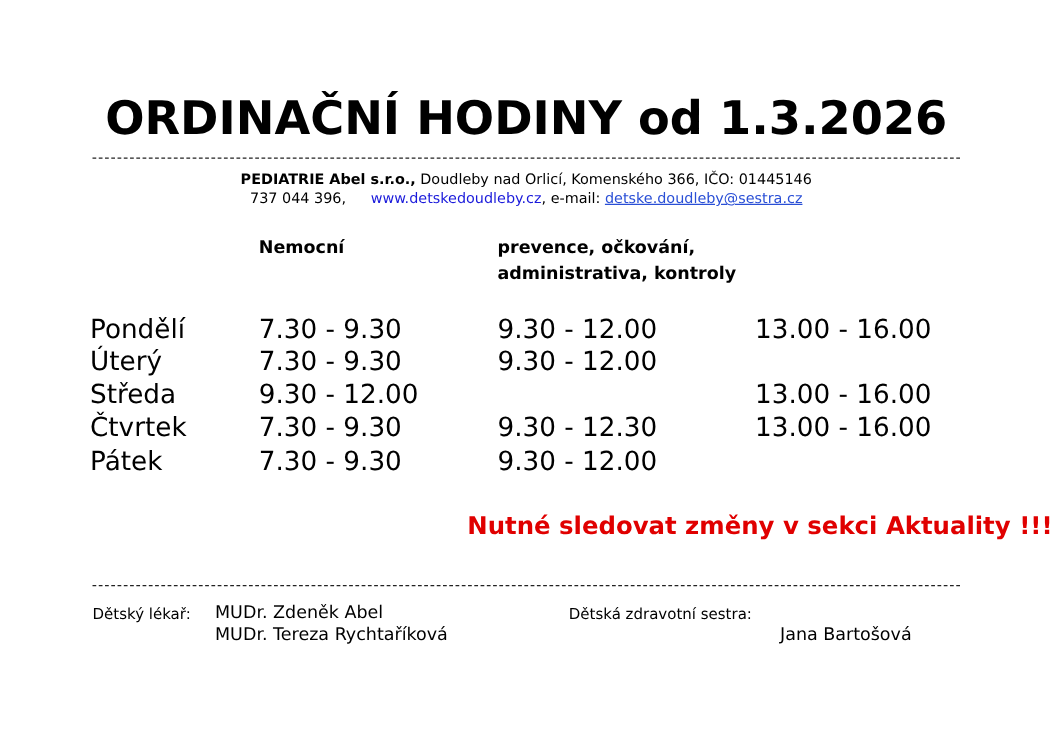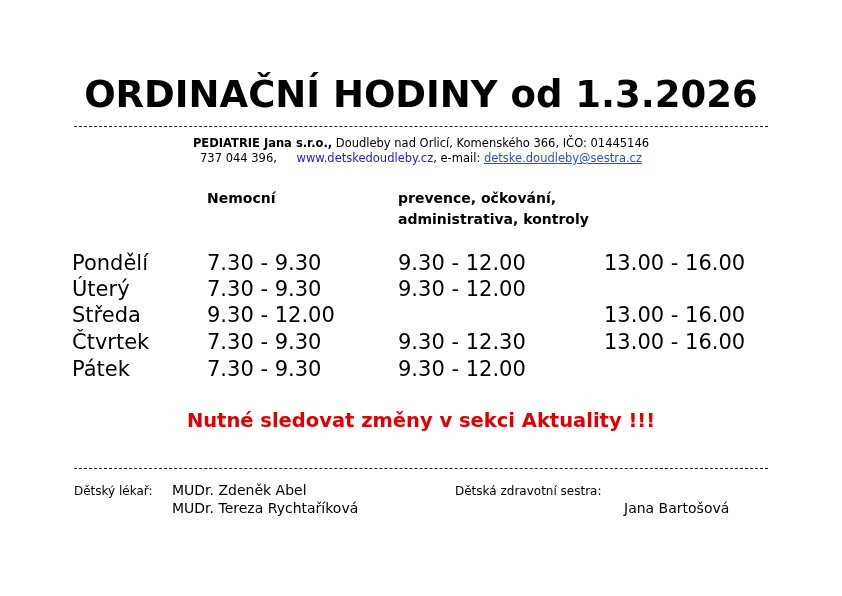--- a/index.html
+++ b/index.html
@@ -75,21 +75,21 @@
     .row .day { position: absolute; left: 72px; }
     .row .c1 { position: absolute; left: 207px; }
     .row .c2 { position: absolute; left: 398px; }
     .row .c3 { position: absolute; left: 604px; }
 
     .warning {
       position: absolute;
       left: 0;
       width: 842px;
       top: 408px;
-      text-align: center;
+      text-align: right;
       color: #e00000;
       font-weight: bold;
       font-size: 19.5px;
       line-height: 26px;
     }
 
     .staff-label {
       position: absolute;
       font-size: 12px;
       line-height: 18px;
@@ -104,21 +104,21 @@
 </head>
 <body>
 
 <div class="page">
 
   <div class="title">ORDINAČNÍ HODINY od 1.3.2026</div>
 
   <div class="divider top"></div>
 
   <div class="info l1">
-    <b>PEDIATRIE Jana s.r.o.,</b><span> Doudleby nad Orlicí, Komenského 366, IČO: 01445146</span>
+    <b>PEDIATRIE Abel s.r.o.,</b><span> Doudleby nad Orlicí, Komenského 366, IČO: 01445146</span>
   </div>
   <div class="info l2">
     <span>737 044 396, </span><a class="link-web">www.detskedoudleby.cz</a><span>, e-mail: </span><a class="link-mail">detske.doudleby@sestra.cz</a>
   </div>
 
   <div class="col-head h1">Nemocní</div>
   <div class="col-head h2">
     <div>prevence, očkování,</div>
     <div>administrativa, kontroly</div>
   </div>

